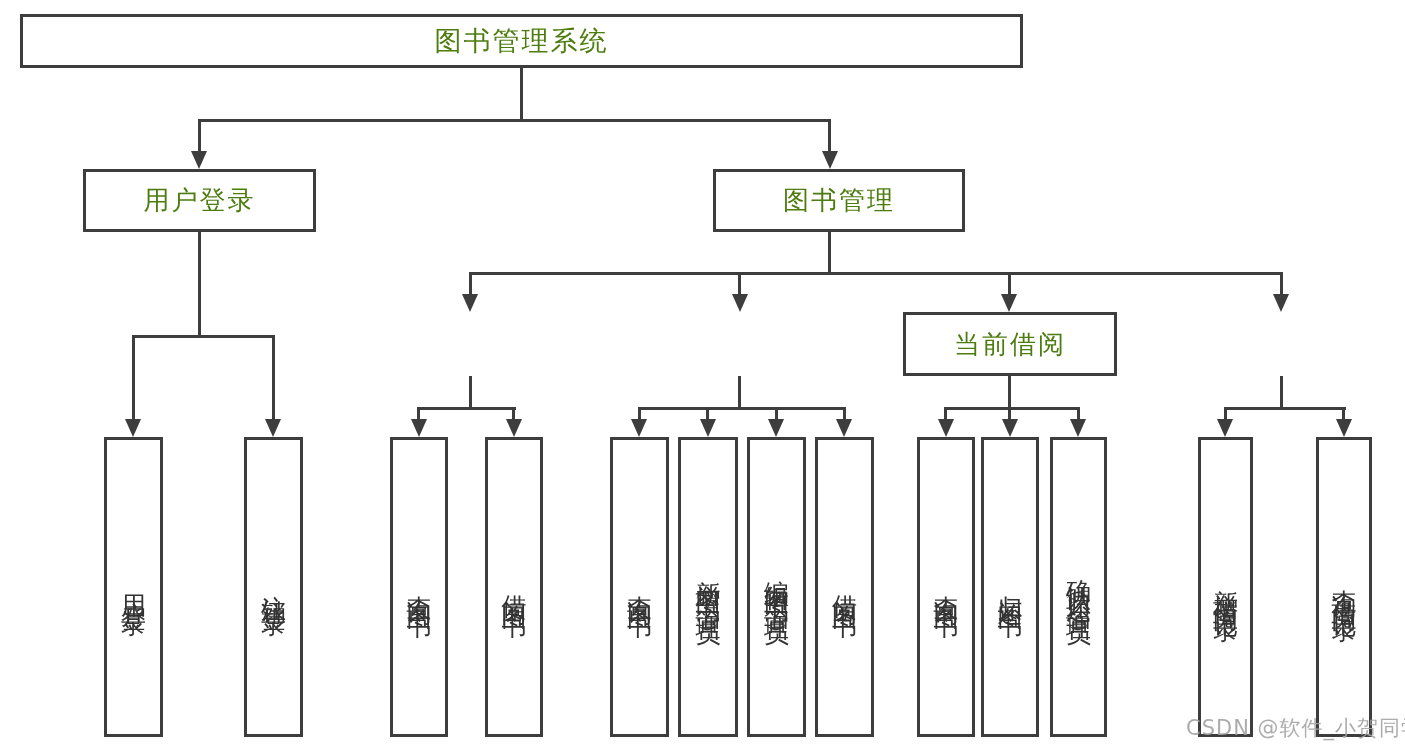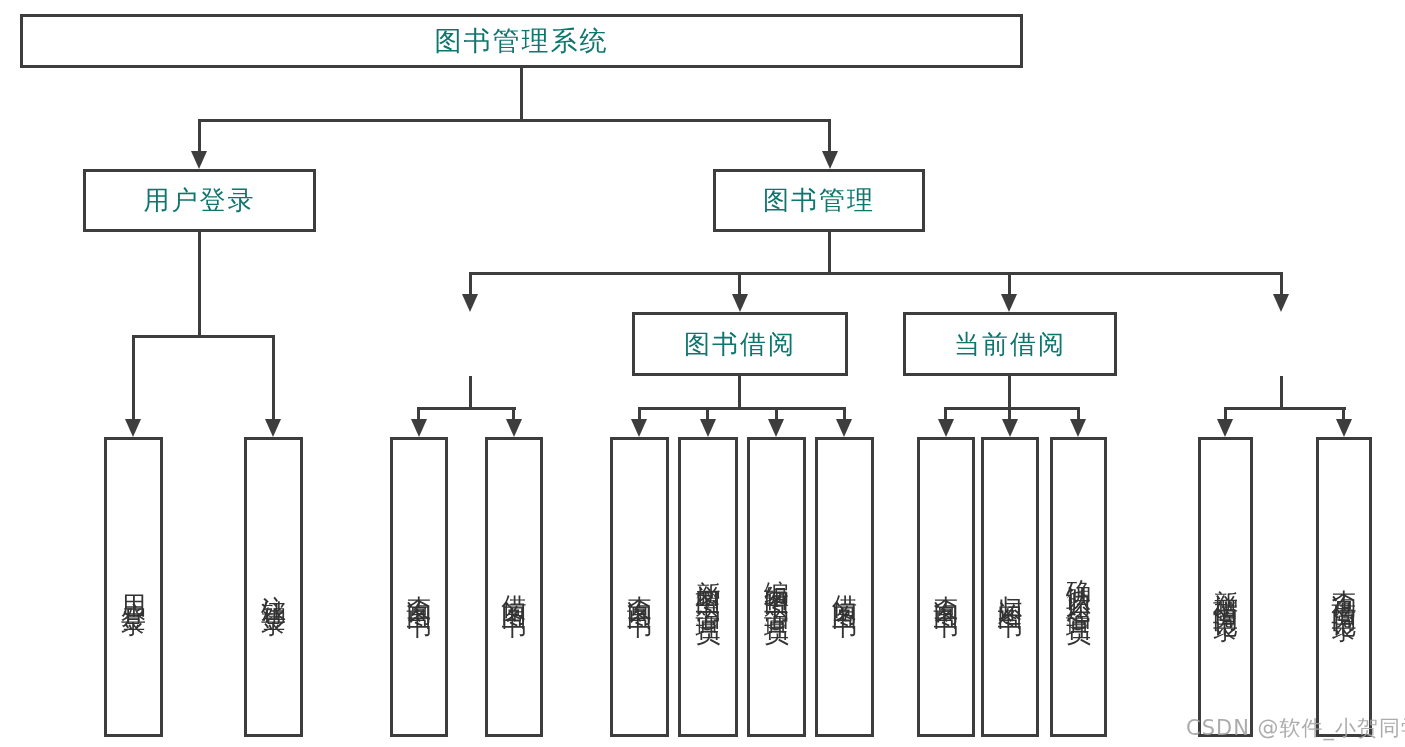--- a/index.html
+++ b/index.html
@@ -3,21 +3,21 @@
 <meta charset="utf-8">
 <style>
   html,body{margin:0;padding:0;background:#ffffff;}
   .canvas{
     position:relative;width:1405px;height:747px;background:#ffffff;overflow:hidden;
     font-family:"DejaVu Sans","Liberation Sans",sans-serif;color:#333333;
   }
   .node{
     position:absolute;box-sizing:border-box;border:3px solid #3d3d3d;background:#ffffff;
     display:flex;align-items:center;justify-content:center;
-    font-size:26px;color:#0f766e;z-index:2;letter-spacing:2px;white-space:nowrap;
+    font-size:26px;color:#4d7c0f;z-index:2;letter-spacing:2px;white-space:nowrap;
   }
   .node.title{font-size:27px;}
   .leaf{
     position:absolute;box-sizing:border-box;border:3px solid #3d3d3d;background:#ffffff;
     display:flex;align-items:center;justify-content:center;z-index:2;
   }
   .leaf span{
     writing-mode:vertical-rl;text-orientation:mixed;
     font-size:25px;letter-spacing:6px;color:#333333;line-height:1;white-space:nowrap;
   }
@@ -33,23 +33,22 @@
   }
 </style>
 </head>
 <body>
 
 <div class="canvas">
 
   <div class="node title" style="left:20px;top:14px;width:1003px;height:54px;">图书管理系统</div>
 
   <div class="node" style="left:83px;top:169px;width:233px;height:63px;">用户登录</div>
-  <div class="node" style="left:713px;top:169px;width:212px;height:63px;">图书管理</div>
+  <div class="node" style="left:713px;top:169px;width:252px;height:63px;">图书管理</div>
 
-  <div class="node" style="left:632px;top:312px;width:216px;height:64px;">图书借阅</div>
   <div class="node" style="left:903px;top:312px;width:214px;height:64px;">当前借阅</div>
 
   <div class="leaf" style="left:104px;top:437px;width:59px;height:300px;">
     <span>用户登录</span>
     </div>
   <div class="leaf" style="left:244px;top:437px;width:59px;height:300px;">
     <span>注销登录</span>
     </div>
 
   <div class="leaf" style="left:390px;top:437px;width:58px;height:300px;">

